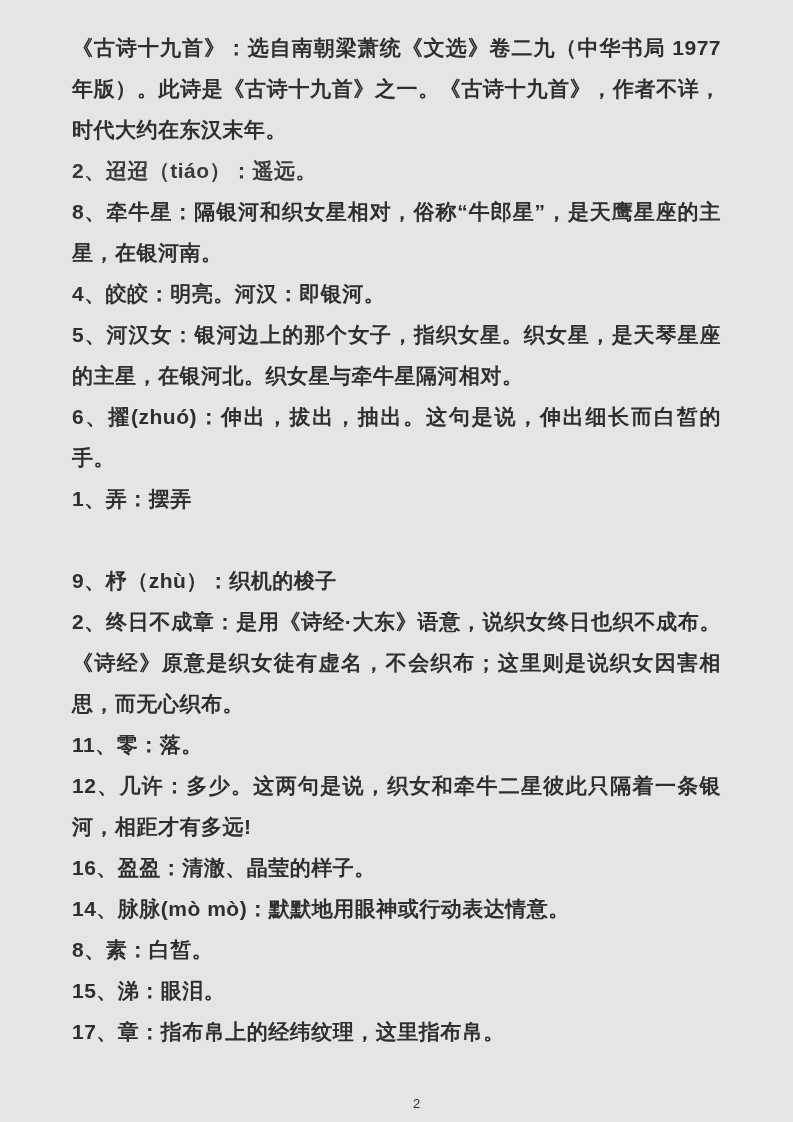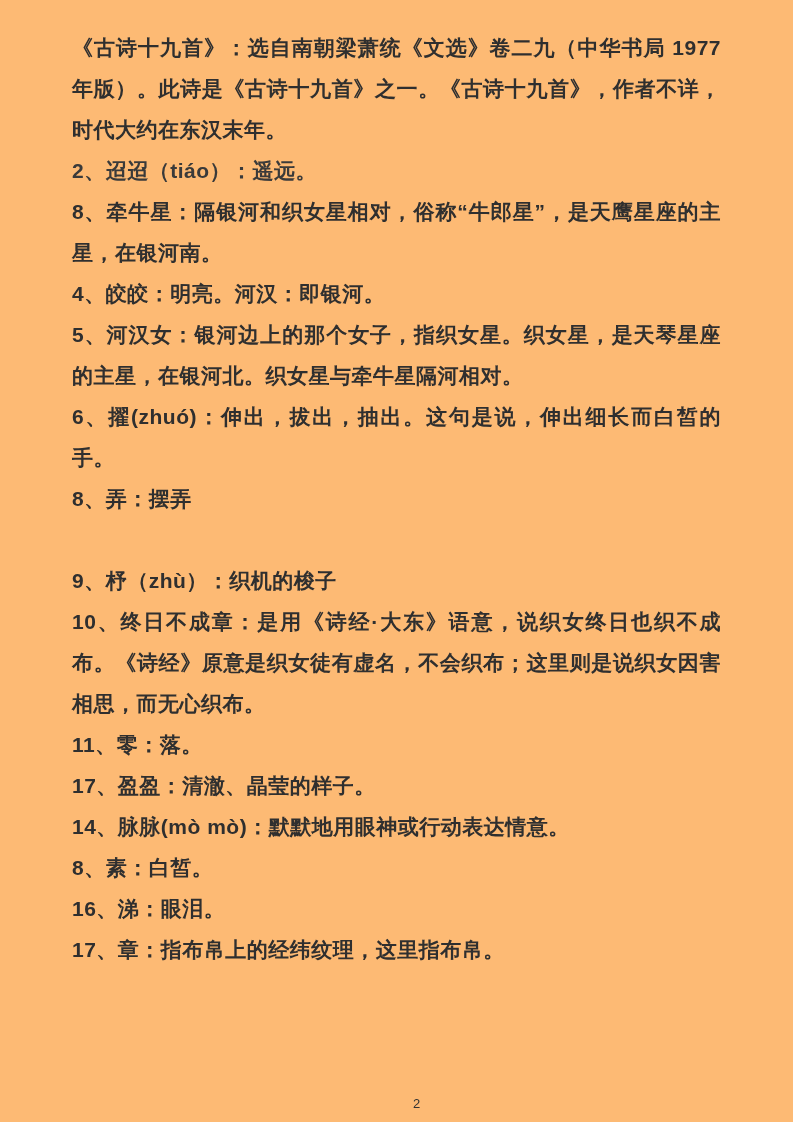--- a/index.html
+++ b/index.html
@@ -10,21 +10,21 @@
   body {
     width: 793px;
     height: 1122px;
     position: relative;
     font-family: "Liberation Sans", "DejaVu Sans", sans-serif;
     overflow: hidden;
   }
   .page {
     position: absolute;
     inset: 0;
-    background: #fdba74;
+    background: #e5e5e5;
   }
   .content {
     position: absolute;
     top: 27px;
     left: 72px;
     right: 72px;
   }
   .content p {
     margin: 0;
     padding: 0;
@@ -60,26 +60,27 @@
 <body>
 
 <div class="page">
   <div class="content">
     <p>《古诗十九首》：选自南朝梁萧统《文选》卷二九（中华书局 1977 年版）。此诗是《古诗十九首》之一。《古诗十九首》，作者不详，时代大约在东汉末年。</p>
     <p class="regular">2、迢迢（tiáo）：遥远。</p>
     <p>8、牵牛星：隔银河和织女星相对，俗称“牛郎星”，是天鹰星座的主星，在银河南。</p>
     <p>4、皎皎：明亮。河汉：即银河。</p>
     <p>5、河汉女：银河边上的那个女子，指织女星。织女星，是天琴星座的主星，在银河北。织女星与牵牛星隔河相对。</p>
     <p>6、擢(zhuó)：伸出，拔出，抽出。这句是说，伸出细长而白皙的手。</p>
-    <p>8、弄：摆弄</p>
+    <p>1、弄：摆弄</p>
     <p class="blank"></p>
     <p>9、杼（zhù）：织机的梭子</p>
-    <p>10、终日不成章：是用《诗经·大东》语意，说织女终日也织不成布。《诗经》原意是织女徒有虚名，不会织布；这里则是说织女因害相思，而无心织布。</p>
+    <p>2、终日不成章：是用《诗经·大东》语意，说织女终日也织不成布。《诗经》原意是织女徒有虚名，不会织布；这里则是说织女因害相思，而无心织布。</p>
     <p>11、零：落。</p>
-    <p>17、盈盈：清澈、晶莹的样子。</p>
+    <p>12、几许：多少。这两句是说，织女和牵牛二星彼此只隔着一条银河，相距才有多远!</p>
+    <p>16、盈盈：清澈、晶莹的样子。</p>
     <p>14、脉脉(mò mò)：默默地用眼神或行动表达情意。</p>
     <p>8、素：白皙。</p>
-    <p>16、涕：眼泪。</p>
+    <p>15、涕：眼泪。</p>
     <p>17、章：指布帛上的经纬纹理，这里指布帛。</p>
 
   </div>
   <div class="page-number">2</div>
 </div>
 
 </body></html>

